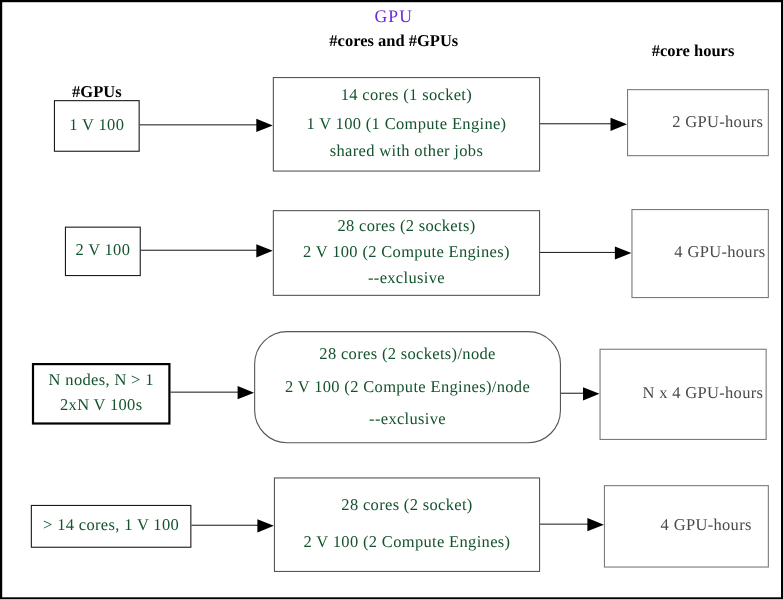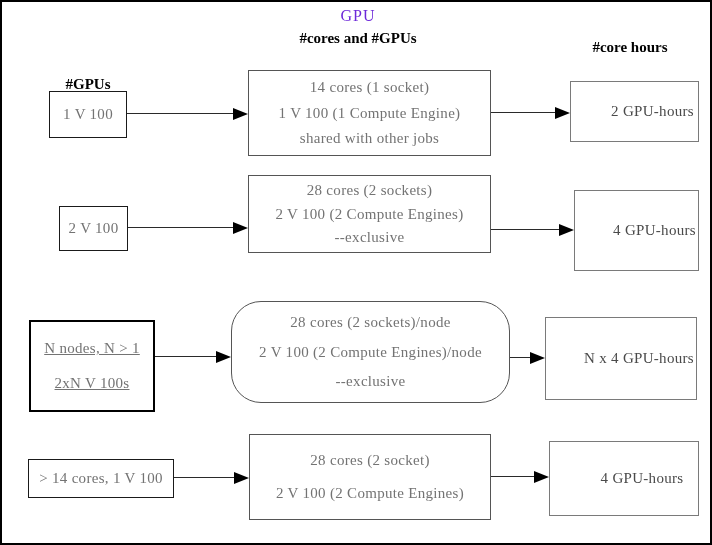--- a/index.html
+++ b/index.html
@@ -37,37 +37,37 @@
   .box {
     position: absolute;
     background: #fff;
     border: 1px solid #555;
     display: flex;
     flex-direction: column;
     justify-content: space-evenly;
     align-items: center;
     text-align: center;
     font-size: 15px;
-    color: #737373;
+    color: #14532d;
   }
   .box.dark   { border-color: #1a1a1a; }
   .box.thick  { border: 2px solid #000; }
   .box.gray   { border-color: #7a7a7a; color: #4a4a4a; padding-left: 36px; }
   .box .line  { white-space: nowrap; letter-spacing: 0.3px; }
 
   
   #b-r1-asked   { left: 47px;  top: 89px;  width: 78px;  height: 47px; }
   #b-r1-alloc   { left: 246px; top: 68px;  width: 243px; height: 86px; }
   #b-r1-account { left: 568px; top: 79px;  width: 129px; height: 61px; }
   
   #b-r2-asked   { left: 57px;  top: 204px; width: 69px;  height: 45px; }
-  #b-r2-alloc   { left: 246px; top: 173px; width: 243px; height: 78px; }
+  #b-r2-alloc   { left: 246px; top: 189px; width: 243px; height: 78px; }
   #b-r2-account { left: 572px; top: 188px; width: 125px; height: 81px; }
   
-  #b-r3-asked   { left: 27px;  top: 318px; width: 126px; height: 92px; text-decoration: underline; }
+  #b-r3-asked   { left: 27px;  top: 328px; width: 126px; height: 56px; }
   #b-r3-alloc   { left: 229px; top: 299px; width: 279px; height: 102px; border-radius: 30px; }
   #b-r3-account { left: 543px; top: 315px; width: 152px; height: 83px; }
   
   #b-r4-asked   { left: 26px;  top: 457px; width: 146px; height: 39px; }
   #b-r4-alloc   { left: 247px; top: 432px; width: 242px; height: 86px; }
   #b-r4-account { left: 547px; top: 439px; width: 150px; height: 75px; }
 
   .arrow { position: absolute; height: 12px; }
   .arrow::before {
     content: '';

